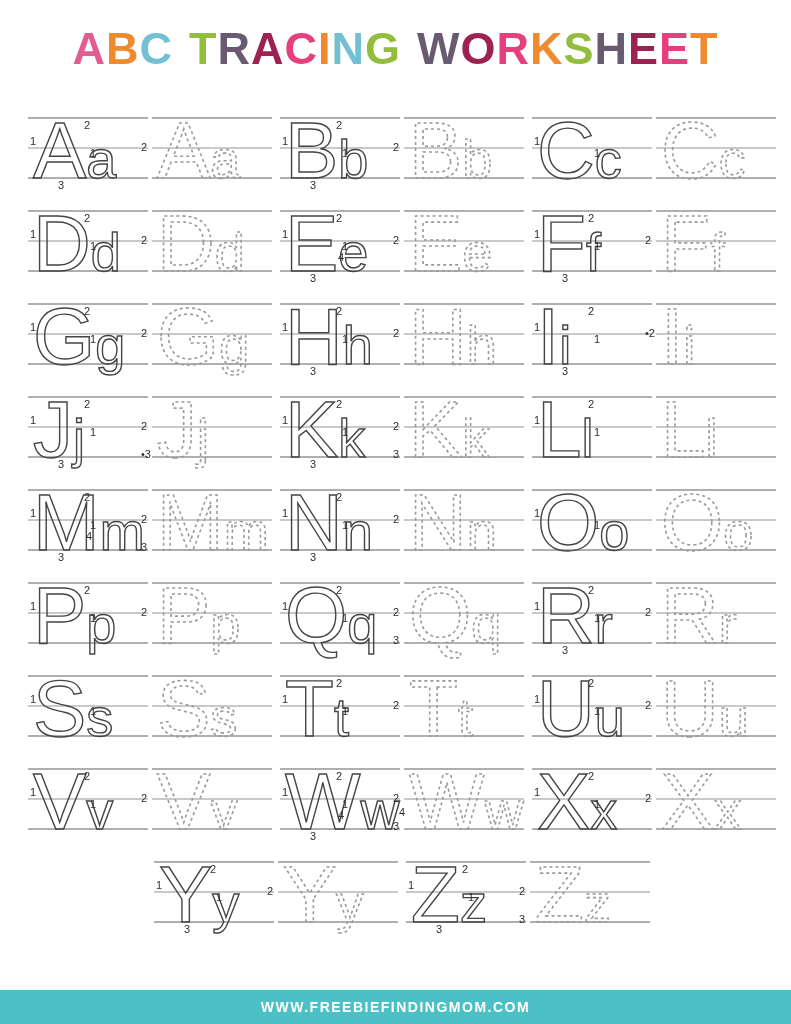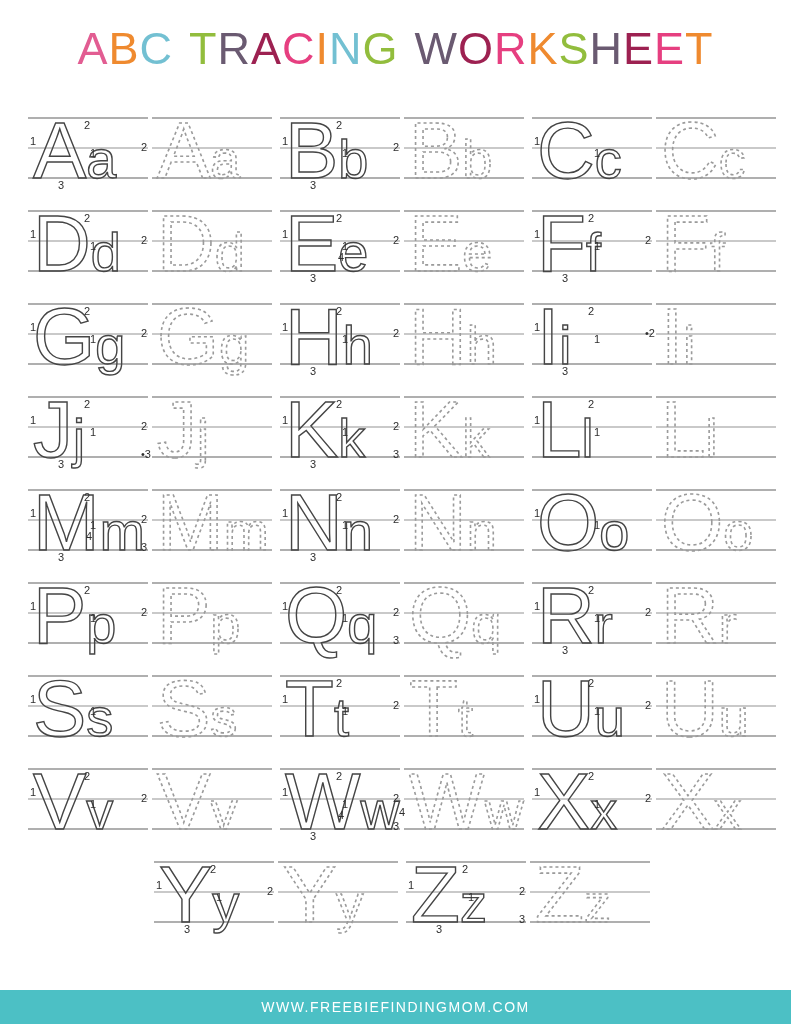--- a/index.html
+++ b/index.html
@@ -8,21 +8,21 @@
     width:791px;height:1024px;
     background:#ffffff;
     font-family:"Liberation Sans", sans-serif;
     overflow:hidden;
   }
   .title{
     margin:0;
     padding-top:26px;
     text-align:center;
     font-size:45px;
-    font-weight:normal;
+    font-weight:bold;
     letter-spacing:1px;
     line-height:1;
     user-select:none;
   }
   .title .sp{display:inline-block;width:16px;}
   .grid{
     position:absolute;
     top:104px;left:0;right:0;
   }
   .letter-row{
@@ -42,21 +42,21 @@
     left:0;bottom:0;
     width:100%;height:34px;
     display:flex;
     align-items:center;
     justify-content:center;
   }
   .footer-url{
     color:#ffffff;
     font-size:14px;
     letter-spacing:1.5px;
-    font-weight:normal;
+    font-weight:bold;
   }
 </style>
 </head>
 <body>
 
 <div class="page">
 
   <h1 class="title"><span style="color: rgb(226, 93, 146);">A</span><span style="color: rgb(239, 138, 47);">B</span><span style="color: rgb(115, 192, 210);">C</span><span class="sp"></span><span style="color: rgb(146, 189, 61);">T</span><span style="color: rgb(106, 90, 113);">R</span><span style="color: rgb(157, 33, 81);">A</span><span style="color: rgb(230, 63, 128);">C</span><span style="color: rgb(239, 138, 47);">I</span><span style="color: rgb(115, 192, 210);">N</span><span style="color: rgb(146, 189, 61);">G</span><span class="sp"></span><span style="color: rgb(106, 90, 113);">W</span><span style="color: rgb(157, 33, 81);">O</span><span style="color: rgb(230, 63, 128);">R</span><span style="color: rgb(239, 138, 47);">K</span><span style="color: rgb(146, 189, 61);">S</span><span style="color: rgb(106, 90, 113);">H</span><span style="color: rgb(157, 33, 81);">E</span><span style="color: rgb(230, 63, 128);">E</span><span style="color: rgb(239, 138, 47);">T</span></h1>
 
   <div class="grid">

